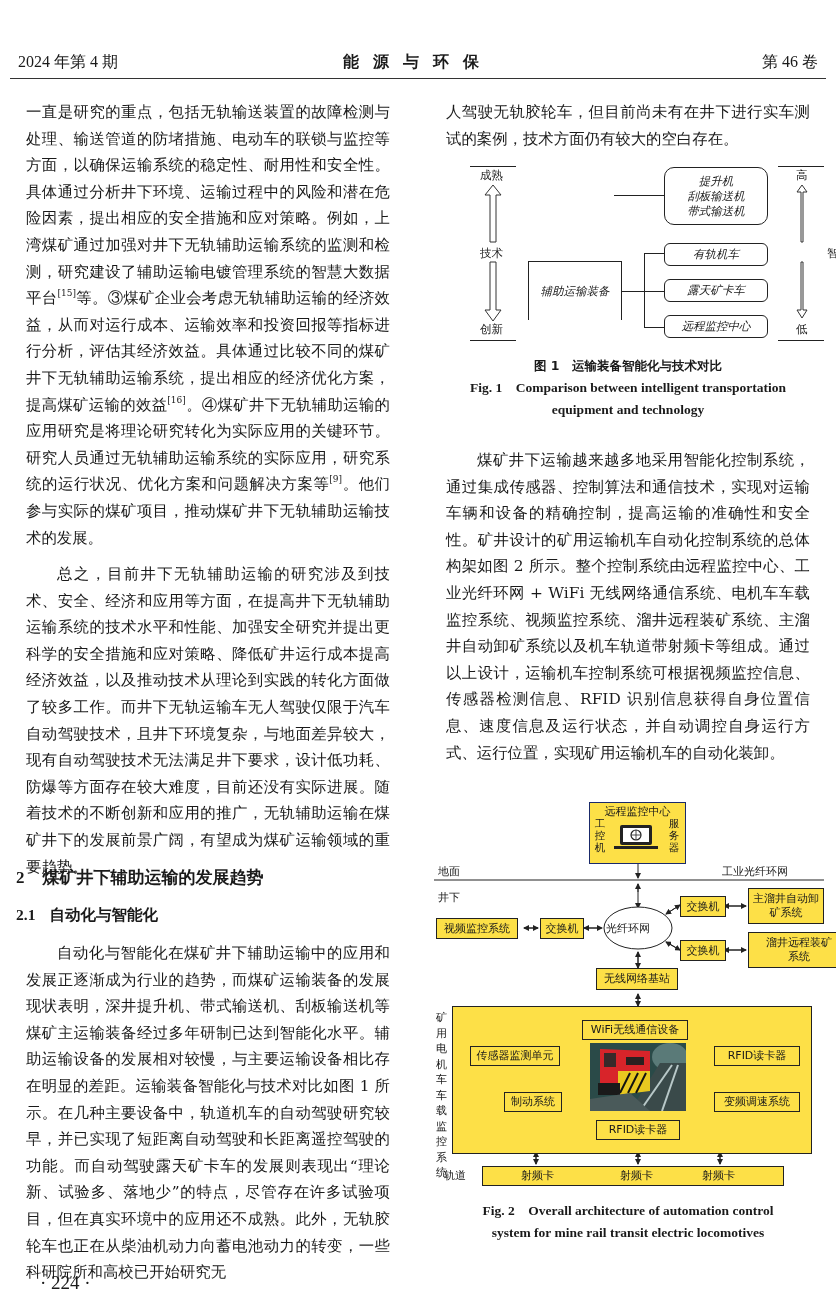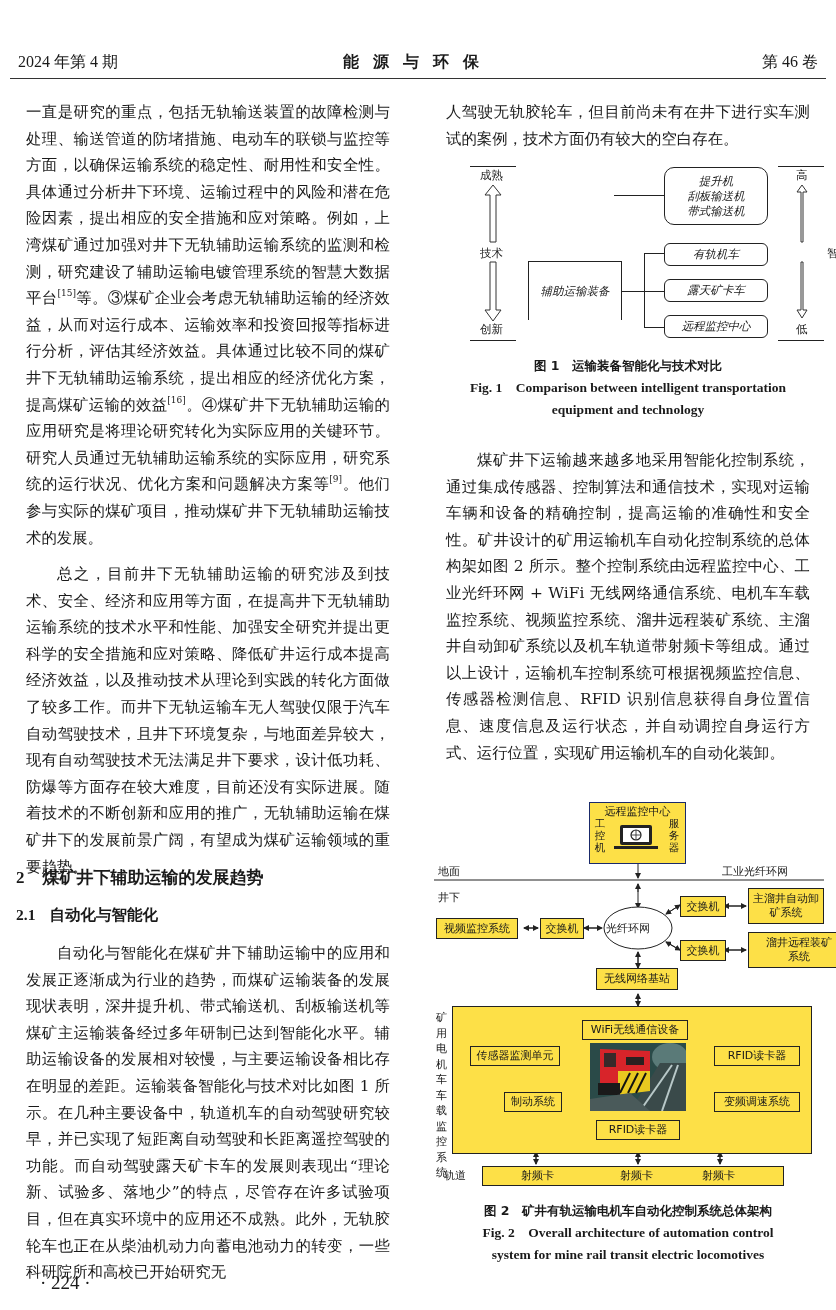--- a/index.html
+++ b/index.html
@@ -219,16 +219,15 @@
   </svg>
 
   <div class="lbl" style="left:10px; top:368px;">轨道</div>
   <div class="box" style="left:48px; top:366px; width:300px; height:18px; display:block;"></div>
   <div class="lbl" style="left:87px; top:368px;">射频卡</div>
   <div class="lbl" style="left:186px; top:368px;">射频卡</div>
   <div class="lbl" style="left:268px; top:368px;">射频卡</div>
 </div>
 
 <div class="caption" style="left:420px; top:1200px; width:416px;">
-  <div class="cap-cn">图 2　矿井有轨运输电机车自动化控制系统总体架构</div>
   <div class="cap-en">Fig. 2　Overall architecture of automation control</div>
   <div class="cap-en">system for mine rail transit electric locomotives</div>
 </div>
 
 </body></html>

